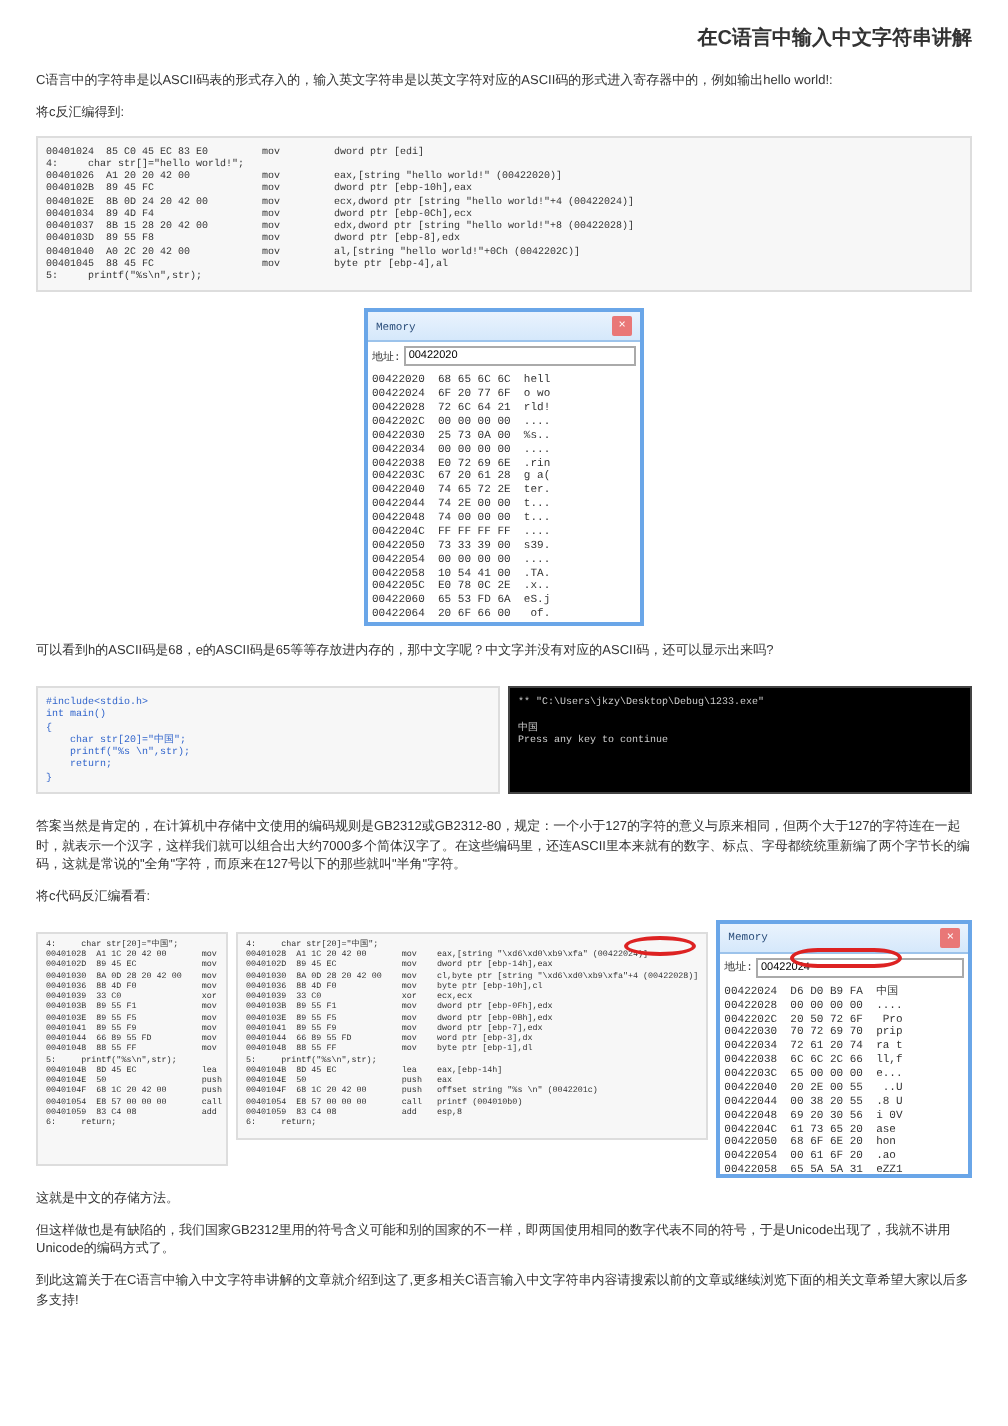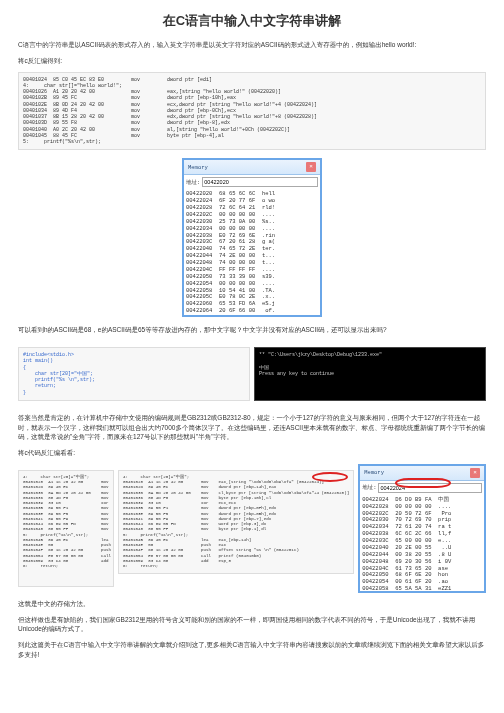--- a/index.html
+++ b/index.html
@@ -1,17 +1,17 @@
 <!DOCTYPE html>
 <html><head>
 <meta charset="utf-8">
 <style>
   * { margin: 0; padding: 0; box-sizing: border-box; }
   body { width: 504px; background: #fff; font-family: "Microsoft YaHei", Arial, sans-serif; font-size: 6.5px; color: #333; padding: 12px 18px; }
-  h1 { text-align: center; font-size: 13px; font-weight: bold; margin-bottom: 10px; }
+  h1 { text-align: right; font-size: 10px; font-weight: bold; margin-bottom: 10px; }
   p { margin-bottom: 6px; line-height: 1.5; }
   .code-block { background: #f7f7f7; border: 1px solid #ddd; padding: 4px; font-family: "Courier New", monospace; font-size: 5px; white-space: pre; line-height: 1.25; margin: 6px 0; overflow: hidden; }
   .code-dark { background: #000; color: #ccc; border: 1px solid #444; }
   .dual-code { display: flex; gap: 4px; margin: 6px 0; }
   .dual-code > div { flex: 1; }
   .mem-window { border: 2px solid #6aa6e8; background: #fff; width: 140px; margin: 8px auto; font-family: "Courier New", monospace; font-size: 5.5px; }
   .mem-title { background: linear-gradient(#eaf3fd, #d5e8fb); padding: 2px 4px; display: flex; justify-content: space-between; align-items: center; color: #2a4d7a; border-bottom: 1px solid #9cc3eb; }
   .mem-title .close { width: 10px; height: 10px; background: #e97777; color: #fff; text-align: center; line-height: 10px; font-size: 6px; border-radius: 1px; }
   .mem-body { white-space: pre; padding: 2px; line-height: 1.25; color: #333; height: 126px; overflow: hidden; }
   .mem-addr-row { display: flex; align-items: center; padding: 2px; gap: 2px; }

